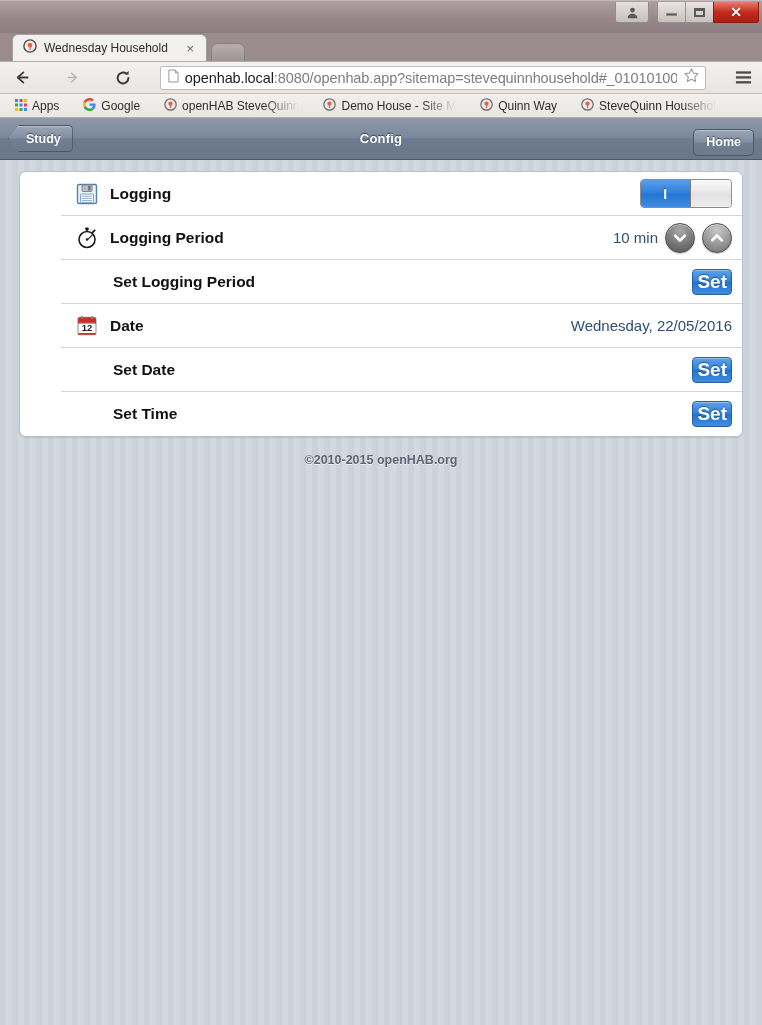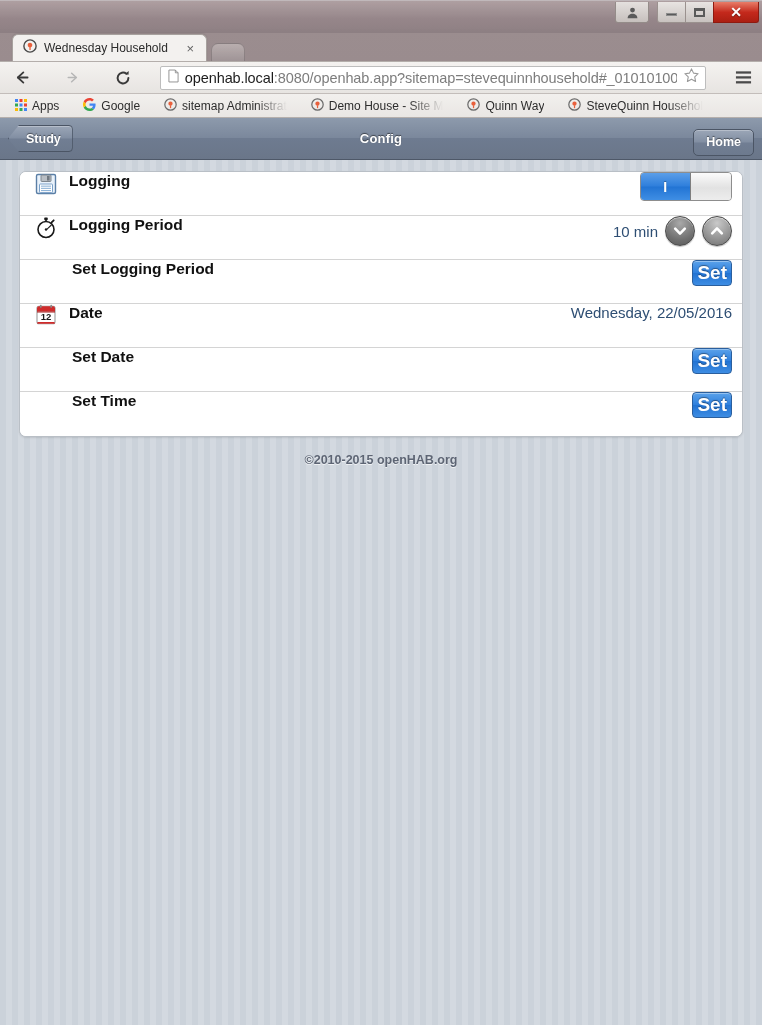--- a/index.html
+++ b/index.html
@@ -201,25 +201,26 @@
   .oh-body { padding: 11px 19px 0 19px; }
   .card {
     background: #ffffff;
     border: 1px solid #b9bfc6;
     border-radius: 7px;
     overflow: hidden;
     box-shadow: 0 1px 2px rgba(0,0,0,0.10);
   }
   .row {
     height: 44px;
-    display: flex; align-items: flex-start;
+    display: flex; align-items: center;
     padding: 0 10px 0 11px;
     border-bottom: 1px solid #d4d4d4;
     background: #fff;
     gap: 0;
+    margin-left: 41px;
   }
   .row:last-child { border-bottom: none; }
   .row-icon { width: 30px; flex: 0 0 30px; display: flex; align-items: center; justify-content: center; }
   .row-label {
     font-size: 15.5px; font-weight: bold; color: #111;
     margin-left: 8px; white-space: nowrap;
   }
   .row.indent .row-label { margin-left: 41px; }
   .row-right { margin-left: auto; display: flex; align-items: center; gap: 7px; }
   .row-value { font-size: 15px; color: #2e4e73; white-space: nowrap; }
@@ -394,21 +395,21 @@
     </div>
 
     <div class="bm faded">
       <span>
         <svg width="13" height="13" viewBox="0 0 16 16">
           <circle cx="8" cy="8" r="7" fill="none" stroke="#6a6a6a" stroke-width="1.5"></circle>
           <path d="M8 4.2c1.6 0 2.6 1.1 2.6 2.6S9.6 9.5 8 9.5 5.4 8.4 5.4 6.8 6.4 4.2 8 4.2z" fill="#e8603c"></path>
           <rect x="7.3" y="9" width="1.5" height="3.5" fill="#e8603c"></rect>
         </svg>
       </span>
-      <span class="bm-label">sitemap Administrat</span>
+      <span class="bm-label">openHAB SteveQuinn</span>
     </div>
 
     <div class="bm faded">
       <span>
         <svg width="13" height="13" viewBox="0 0 16 16">
           <circle cx="8" cy="8" r="7" fill="none" stroke="#6a6a6a" stroke-width="1.5"></circle>
           <path d="M8 4.2c1.6 0 2.6 1.1 2.6 2.6S9.6 9.5 8 9.5 5.4 8.4 5.4 6.8 6.4 4.2 8 4.2z" fill="#e8603c"></path>
           <rect x="7.3" y="9" width="1.5" height="3.5" fill="#e8603c"></rect>
         </svg>
       </span>

